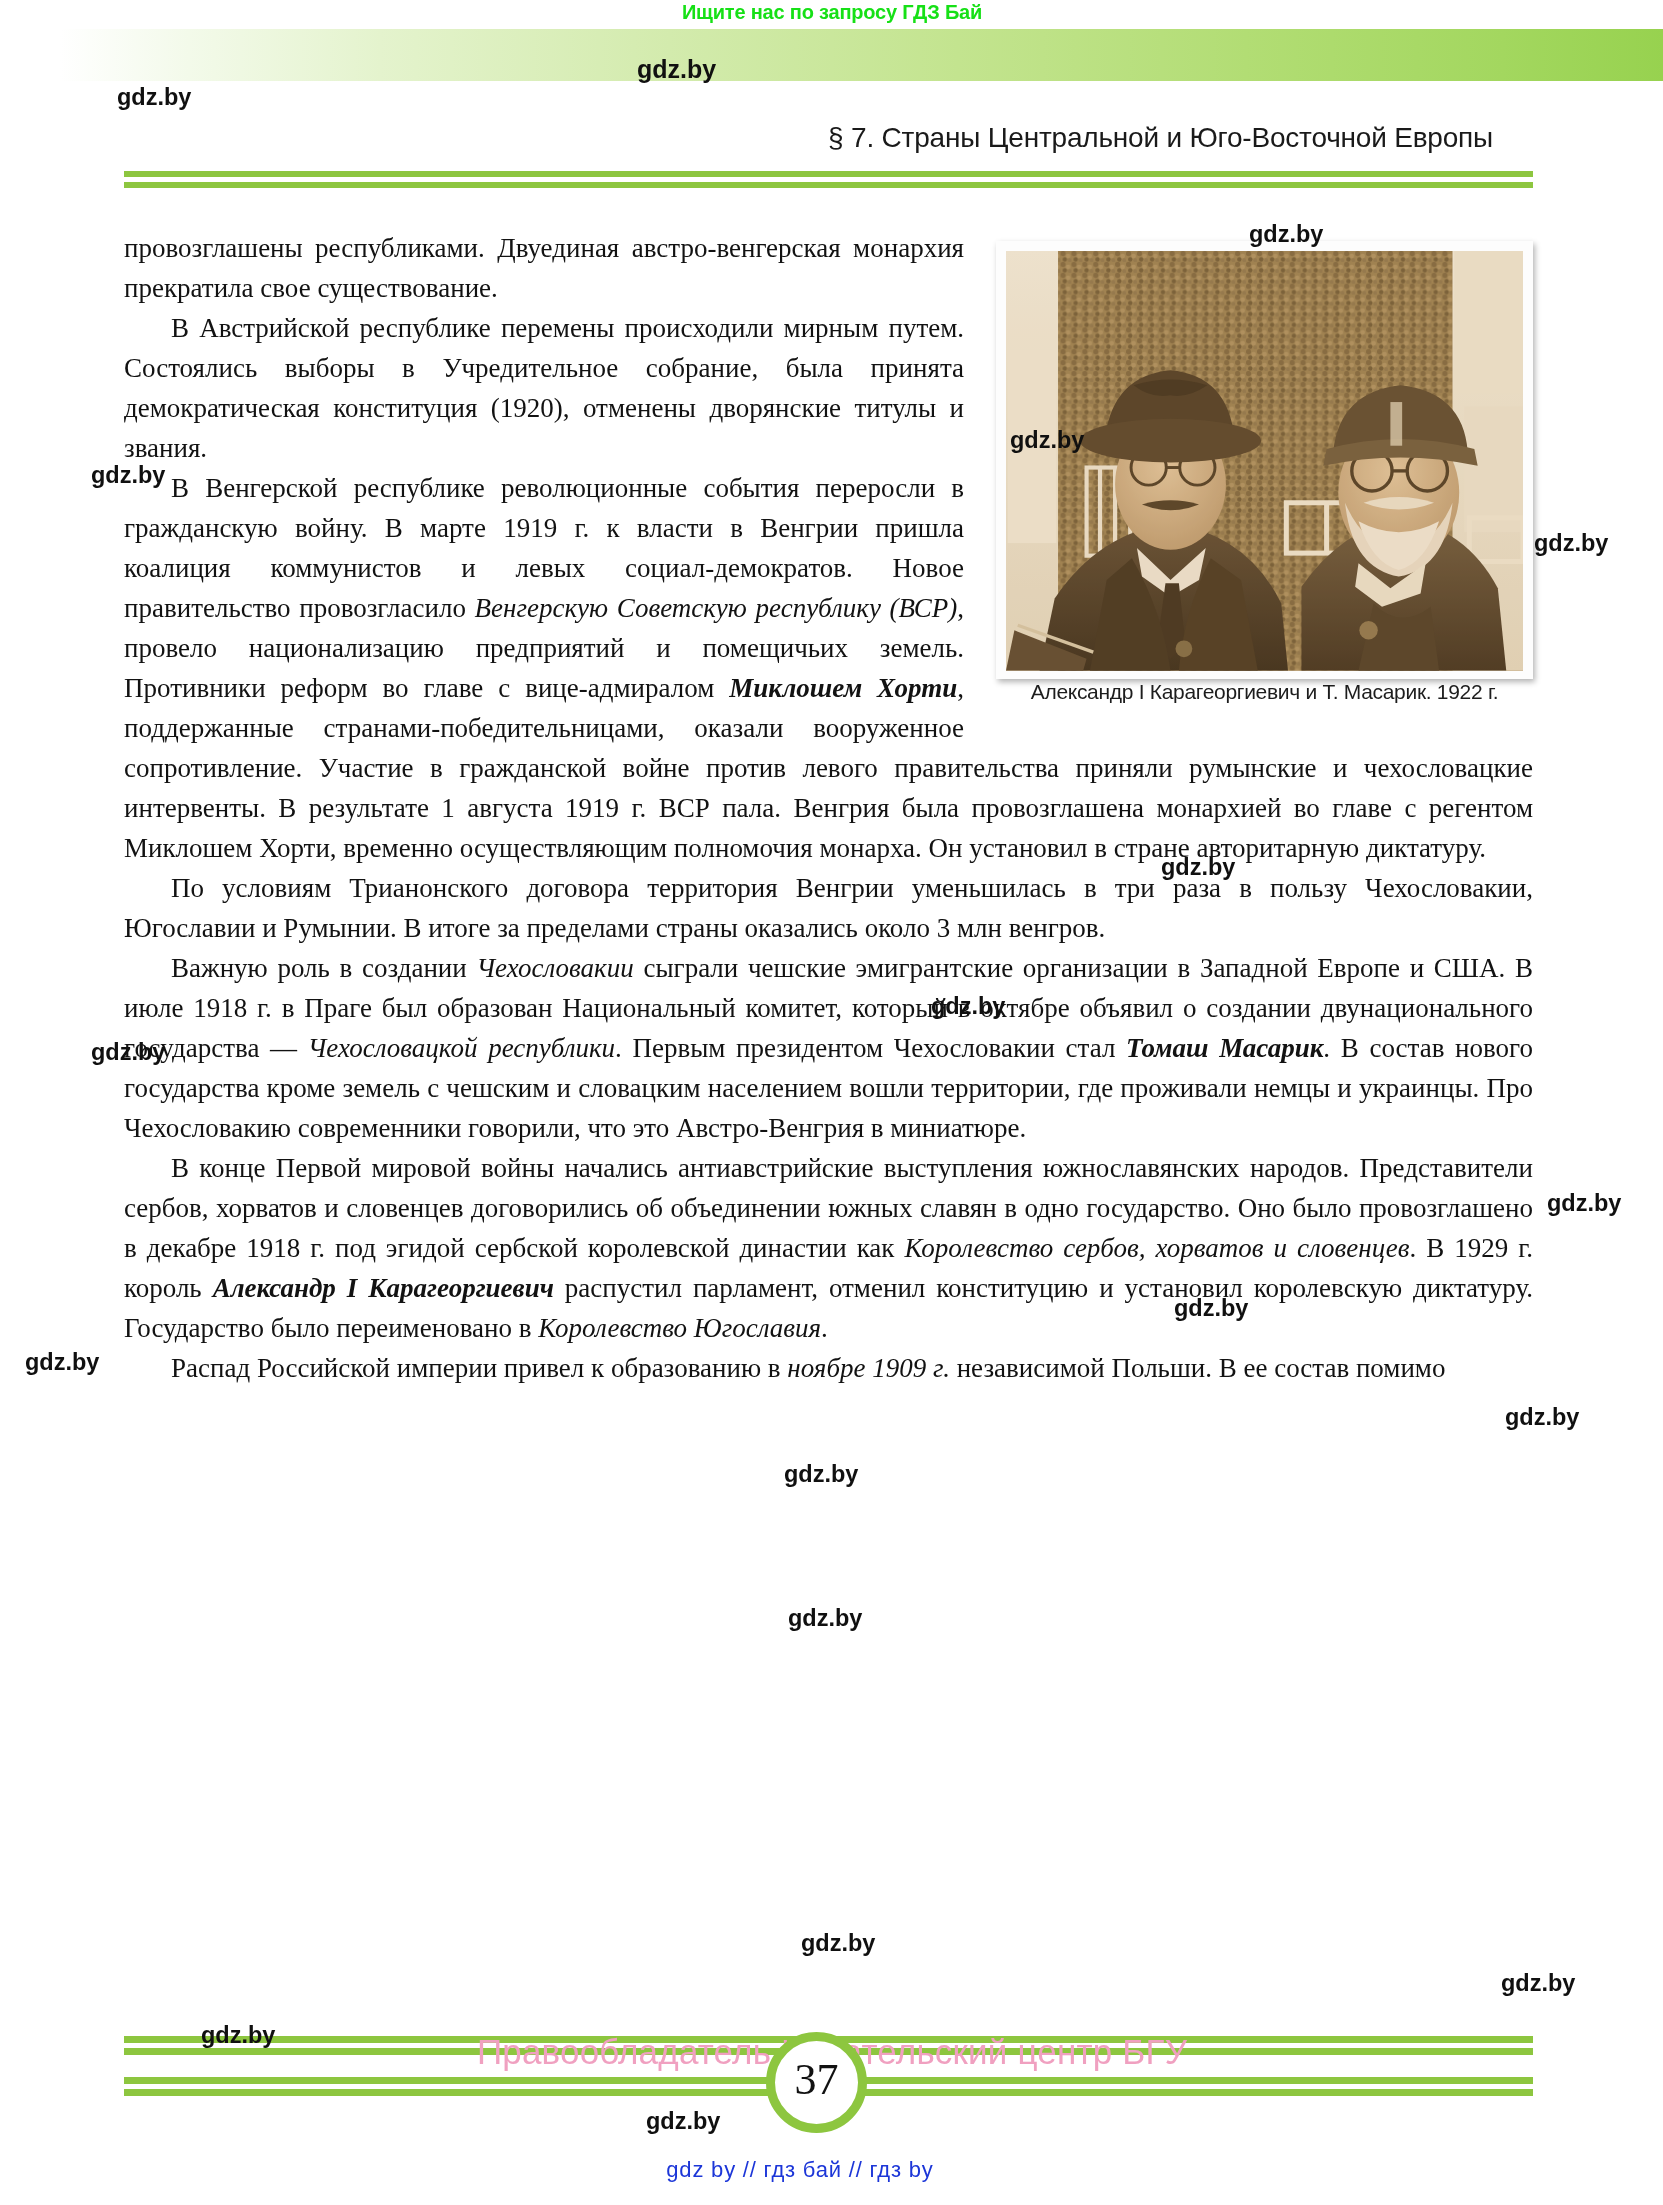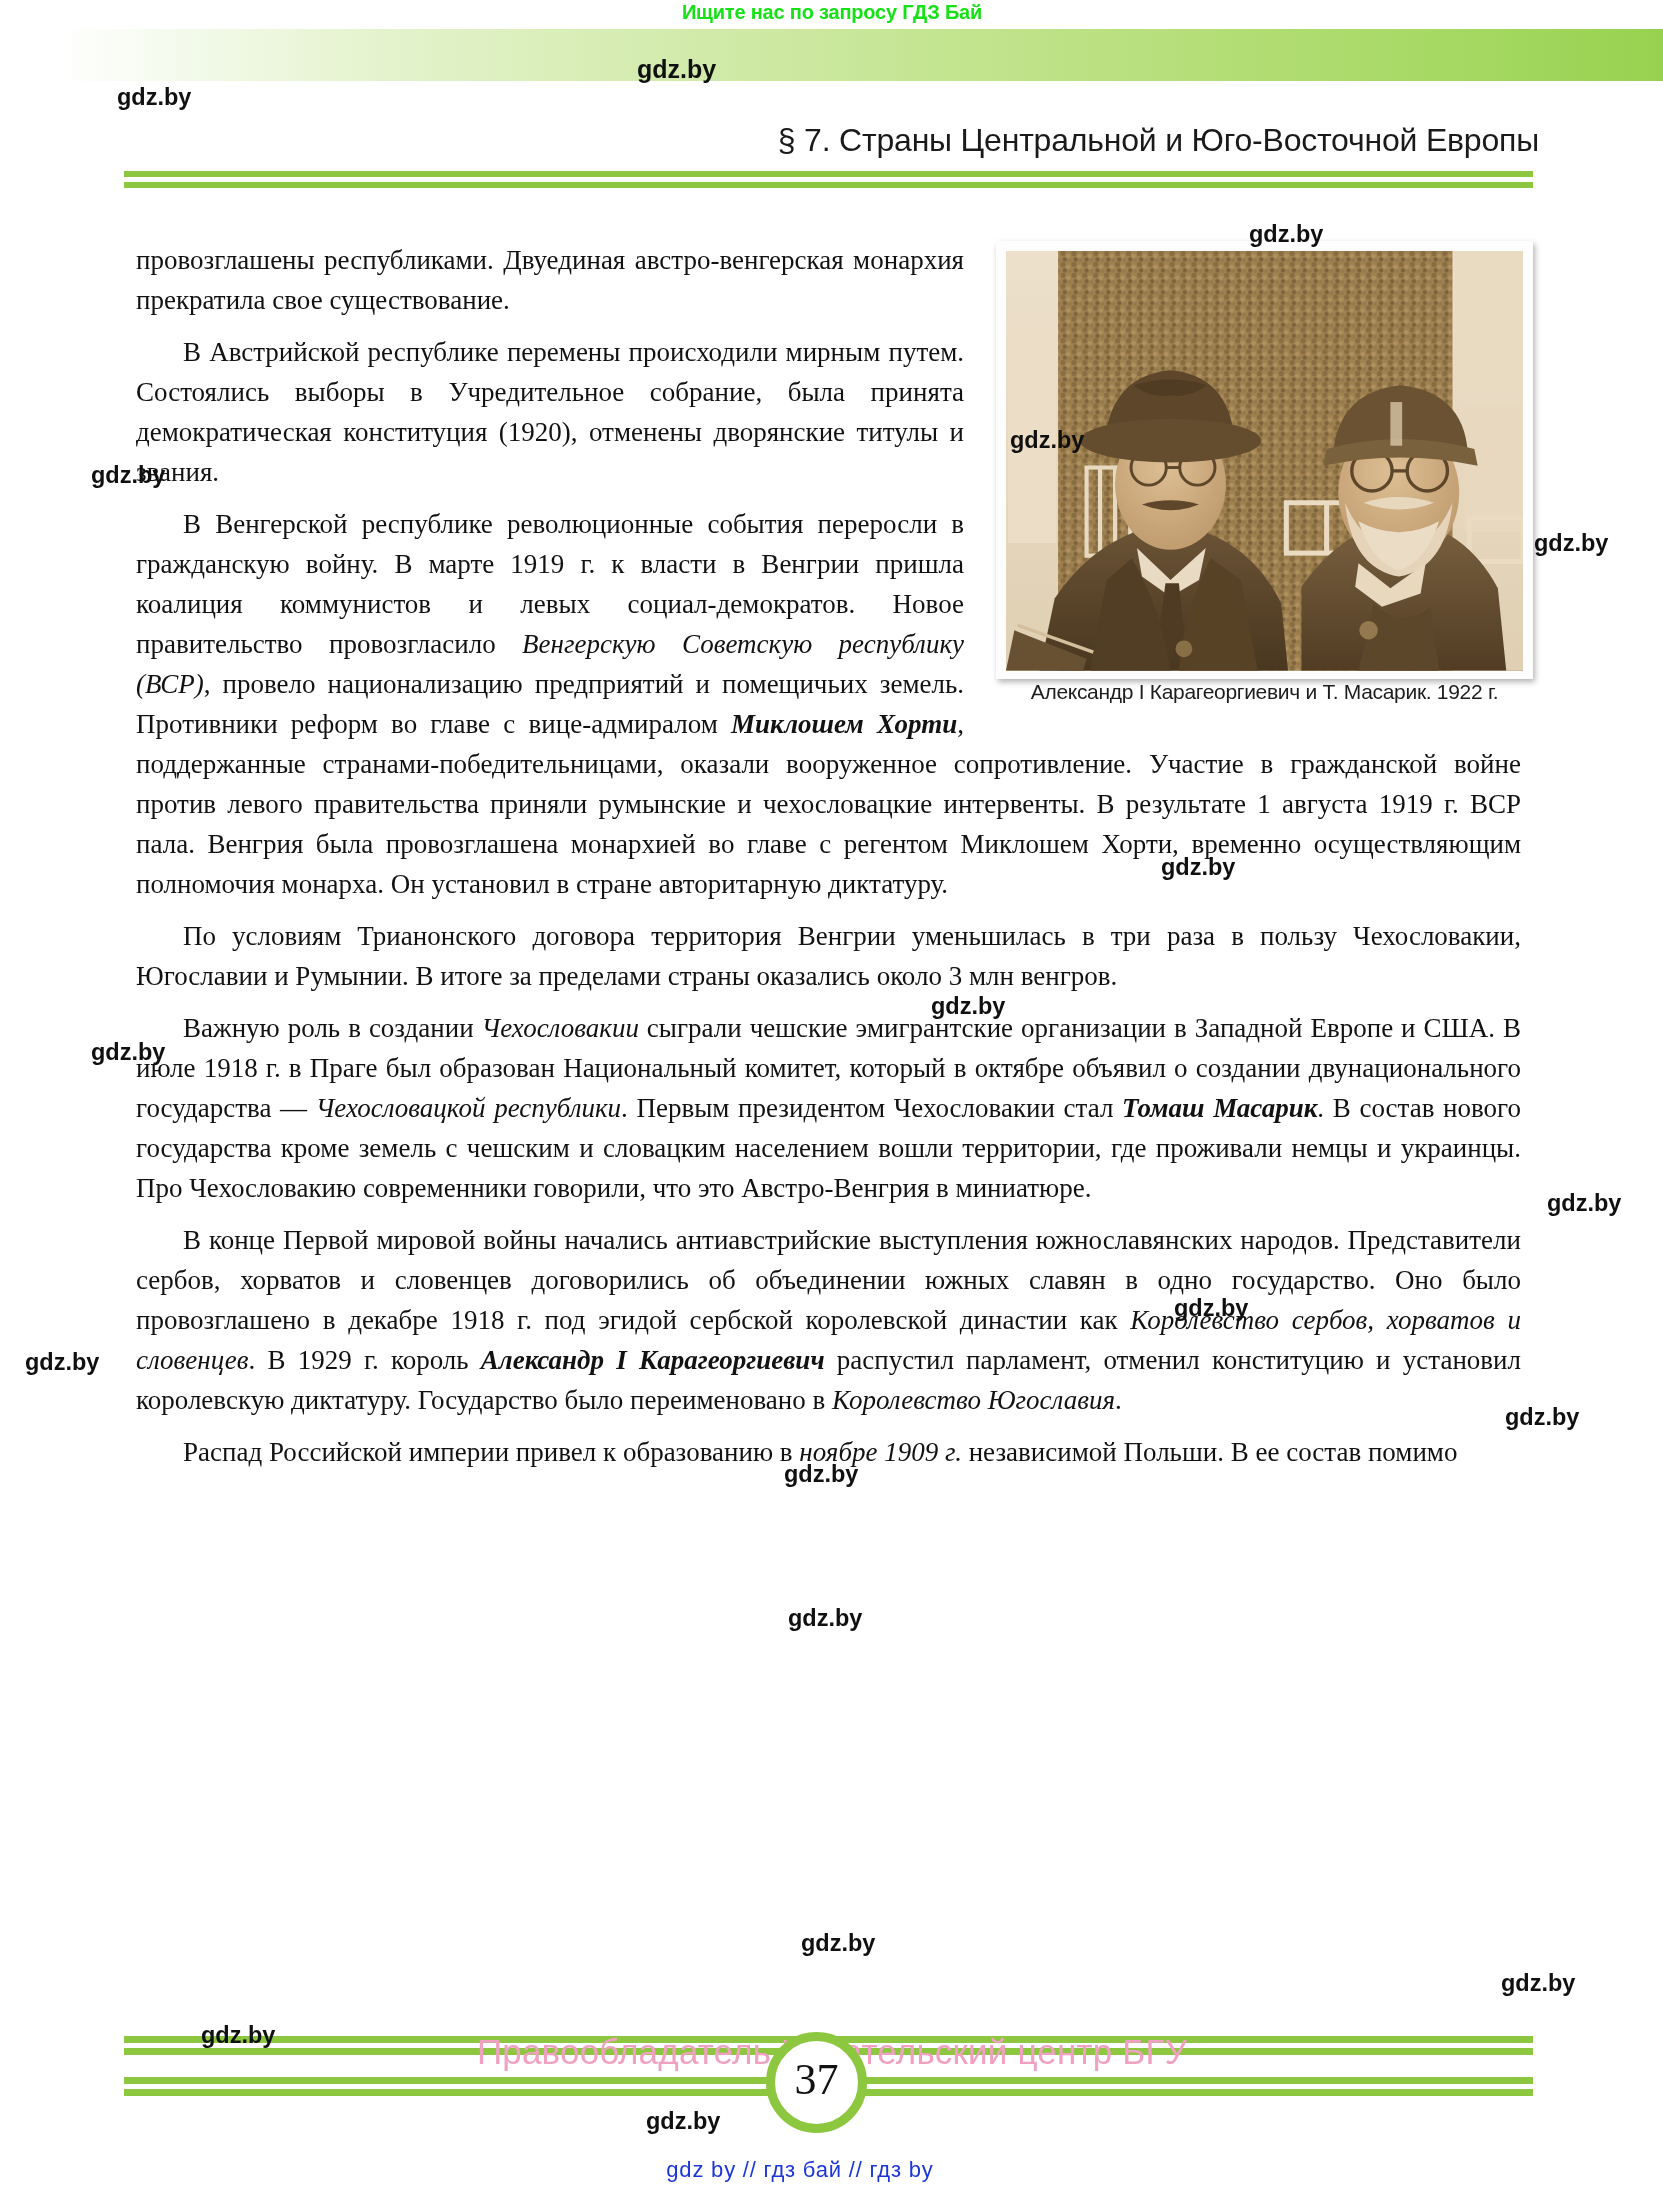--- a/index.html
+++ b/index.html
@@ -51,24 +51,23 @@
   }
 
   
   .running-title {
     position: absolute;
     top: 122px;
     left: 0;
     width: 1493px;
     text-align: right;
     font-family: "Liberation Sans", sans-serif;
-    font-size: 32px;
+    font-size: 28px;
     color: #1a1a1a;
     letter-spacing: -0.2px;
-    padding-left: 46px;
   }
 
   
   .rule-top {
     position: absolute;
     left: 124px;
     width: 1409px;
     background: #8dc63f;
   }
   .rule-top.a { top: 171px; height: 5.9px; }
@@ -79,21 +78,21 @@
     position: absolute;
     top: 228px;
     left: 124px;
     width: 1409px;
     font-size: 27px;
     line-height: 40px;
     color: #121212;
     text-align: justify;
     hyphens: manual;
   }
-  .page-text p { margin: 12px; }
+  .page-text p { margin: 0; }
   .page-text p.ind { text-indent: 47px; }
   .it { font-style: italic; }
   .bi { font-style: italic; font-weight: bold; }
 
   
   .photo-float {
     float: right;
     width: 537px;
     margin: 13.4px 0 6.7px 32px;
     shape-outside: margin-box;

